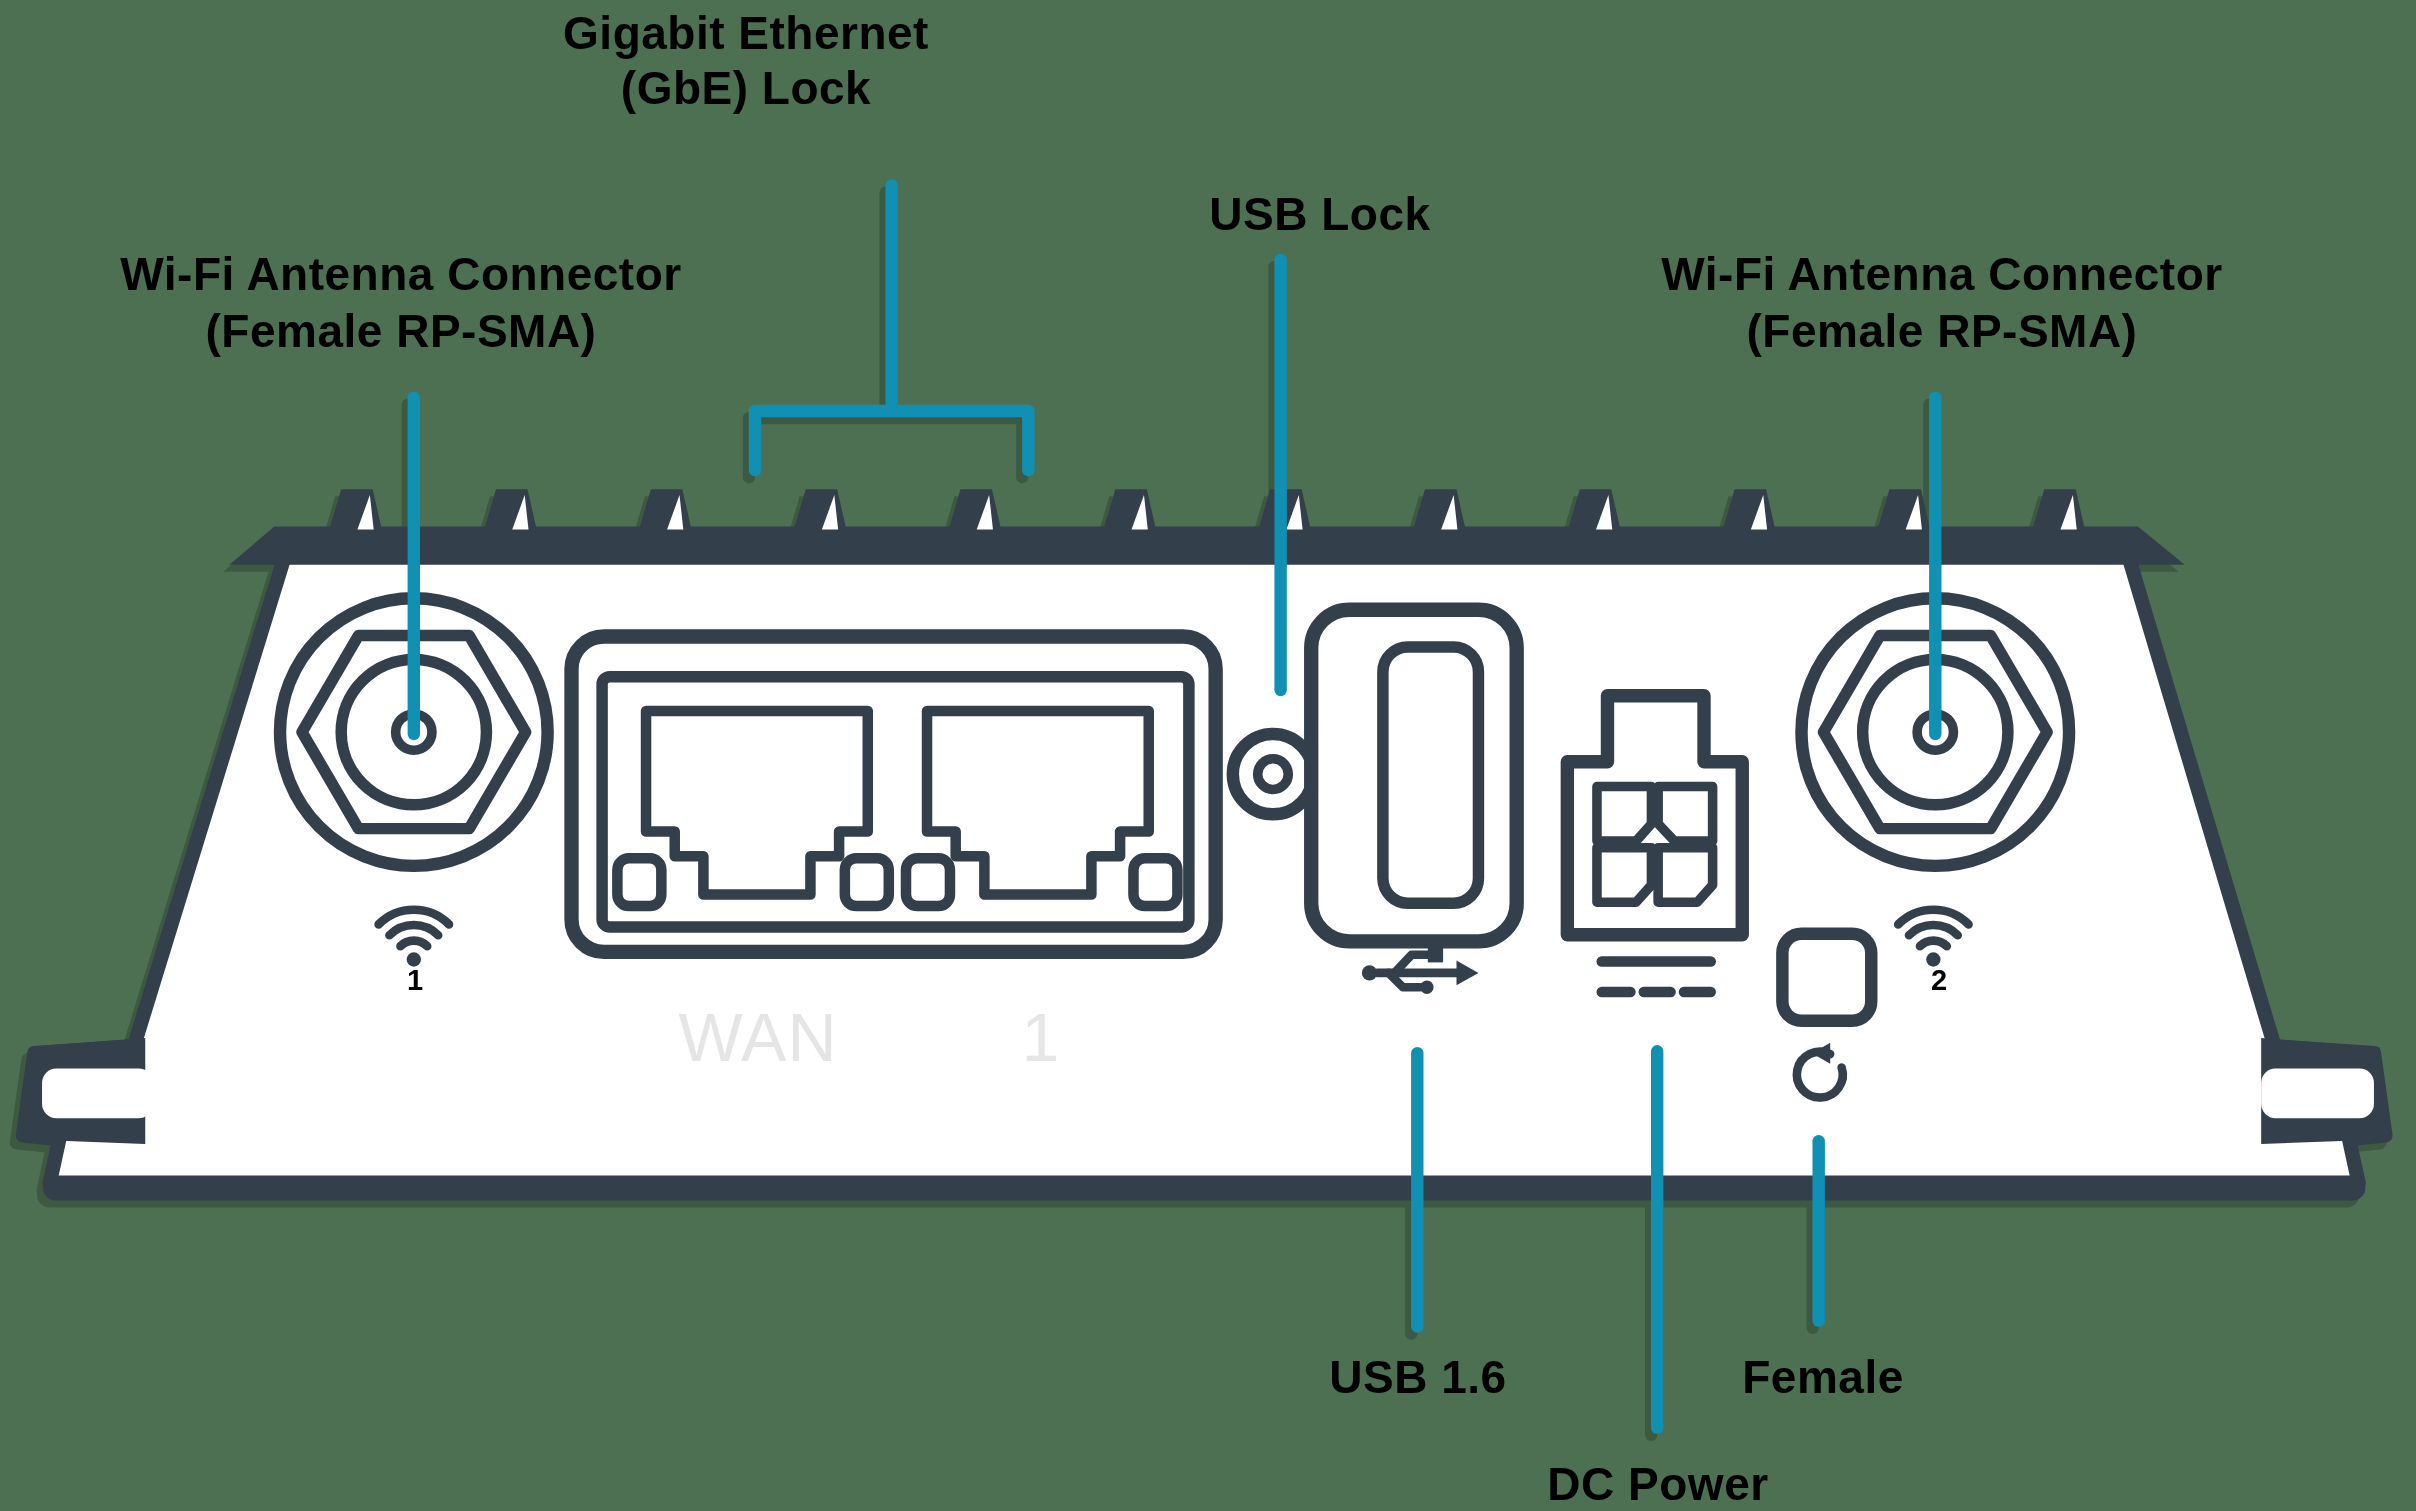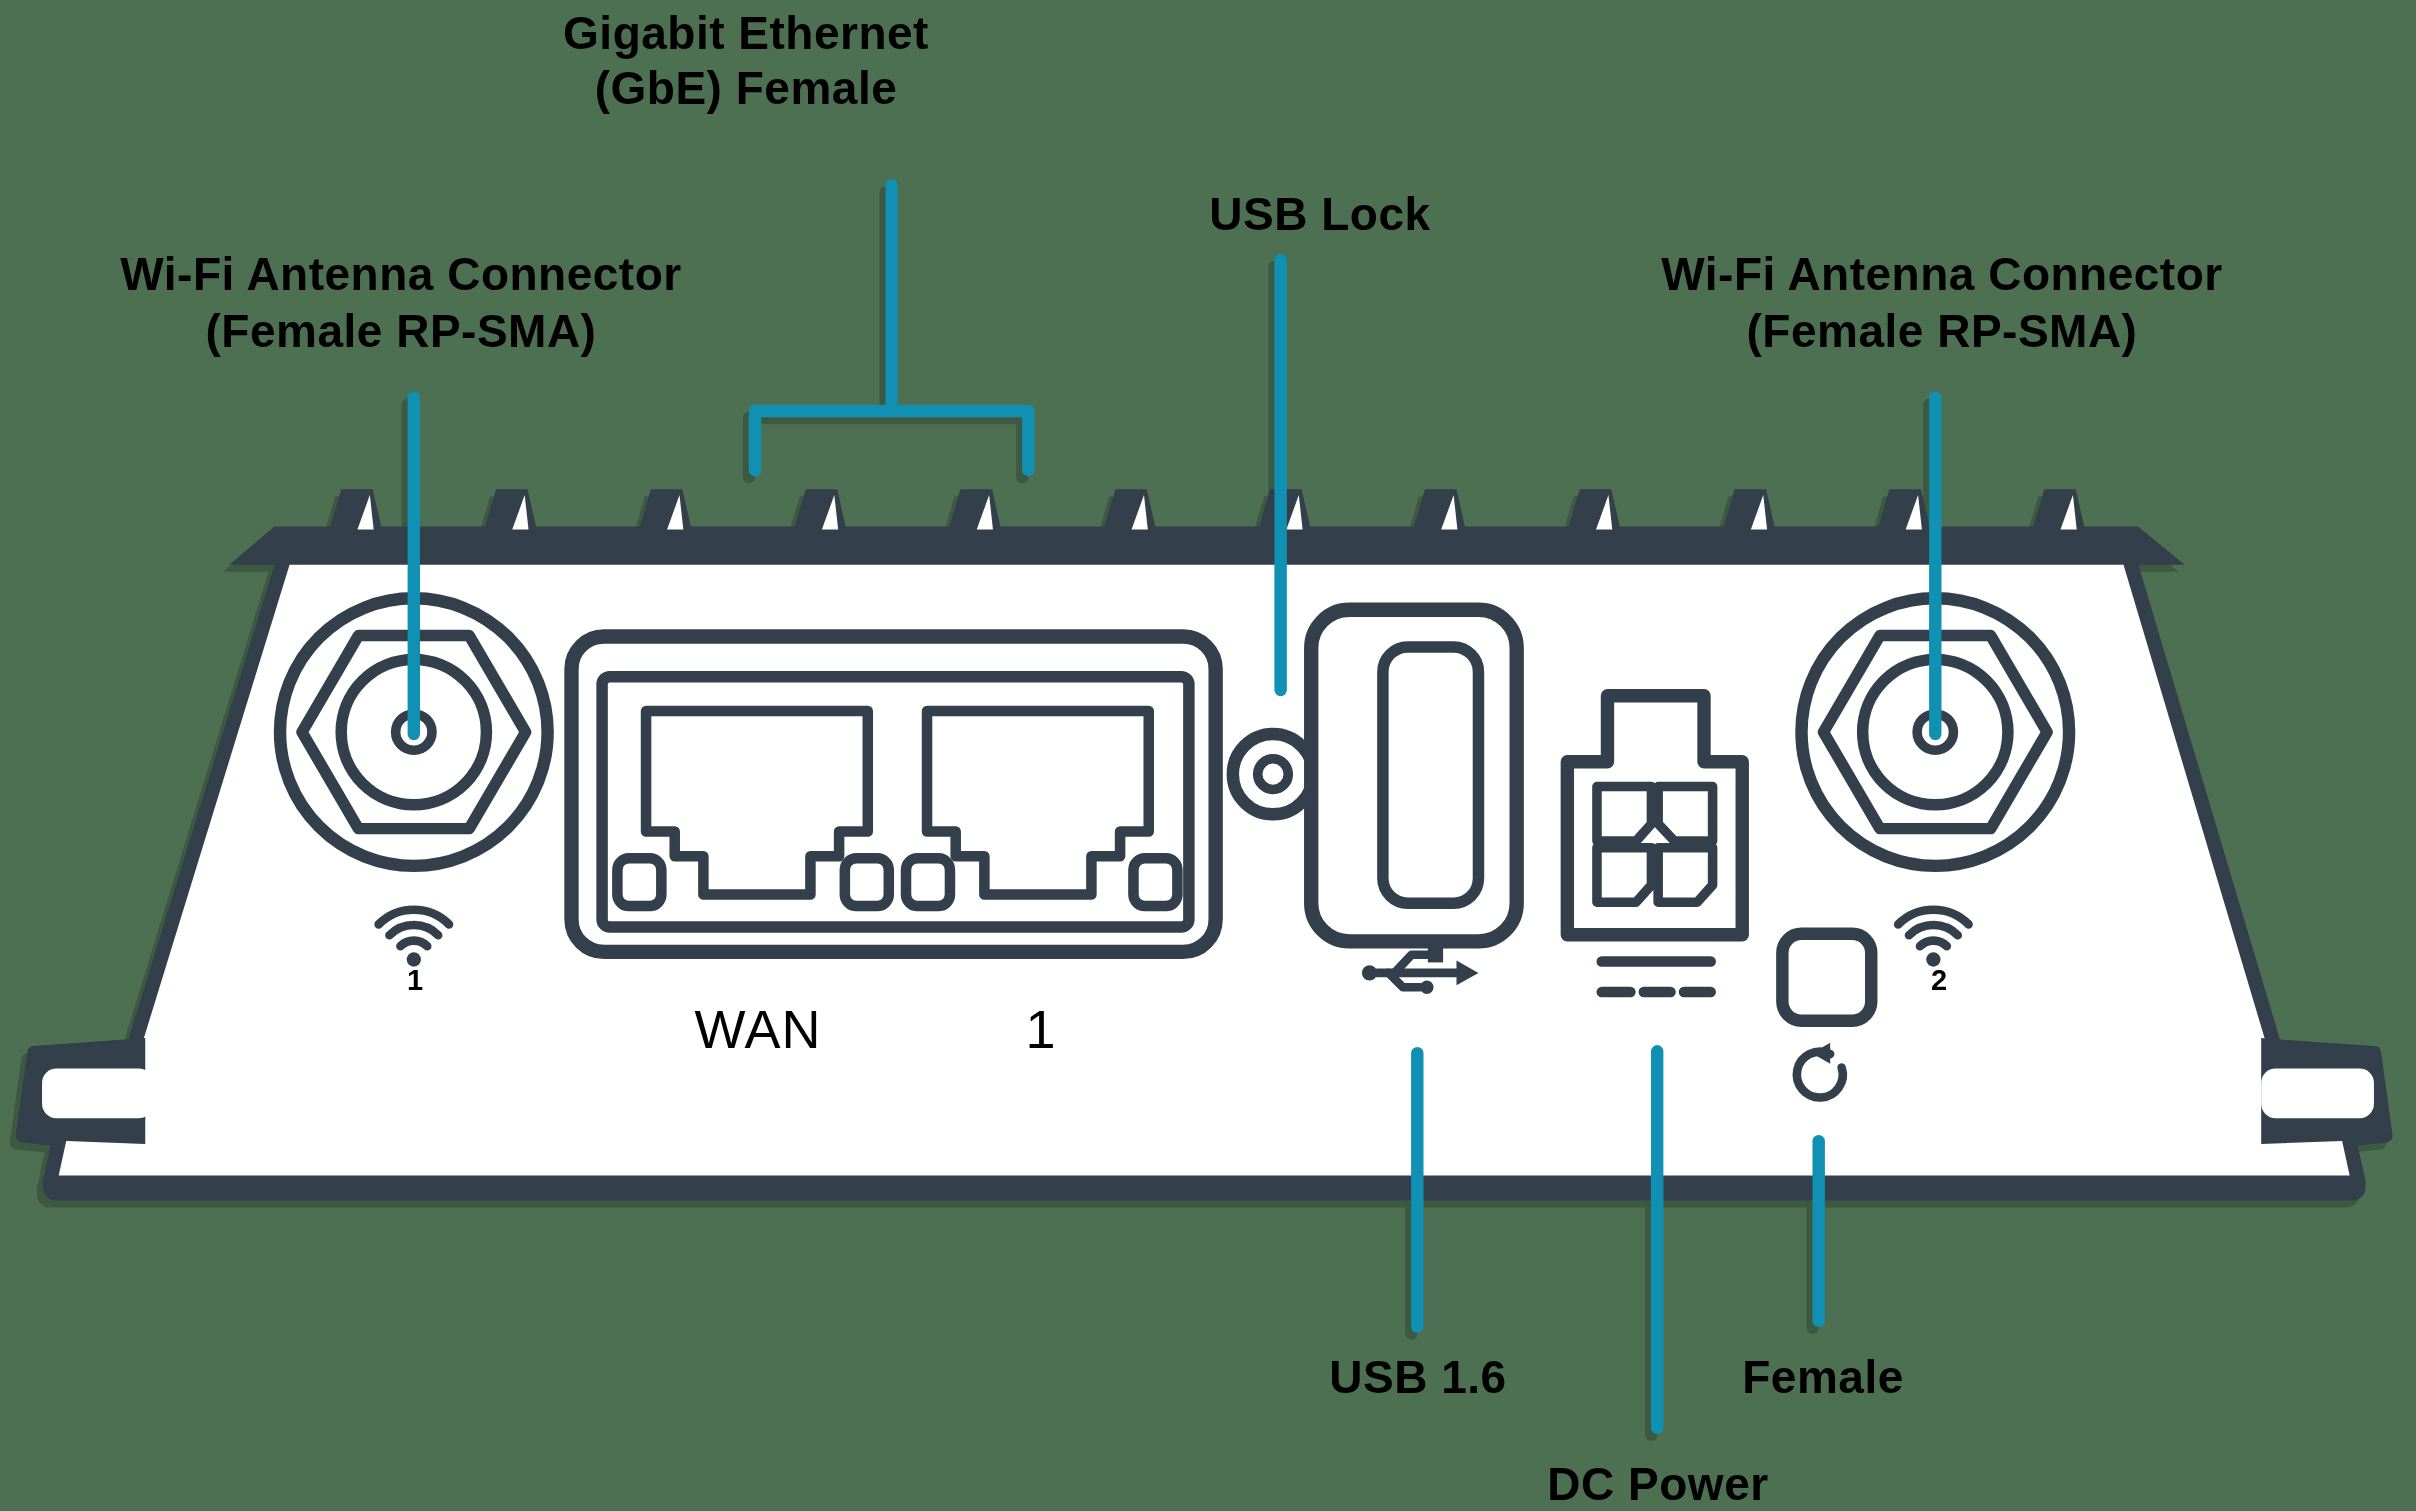--- a/index.html
+++ b/index.html
@@ -3,21 +3,21 @@
 <meta charset="utf-8">
 <style>
   html,body{margin:0;padding:0;background:#4d7053;}
   #stage{position:relative;width:2416px;height:1511px;background:#4d7053;overflow:hidden;
          font-family:"Liberation Sans", sans-serif;}
   #device-svg{position:absolute;left:0;top:0;
          filter:drop-shadow(-5.7px 7.6px 0 rgba(0,0,0,0.20));}
   .lbl{position:absolute;transform:translateX(-50%);white-space:nowrap;text-align:center;
        color:#000000;font-weight:700;font-size:46px;letter-spacing:0.5px;}
   .lbl.small{font-size:29px;letter-spacing:0;}
-  .lbl.port{font-weight:400;font-size:54px;letter-spacing:1px;color:#000000;}
+  .lbl.port{font-weight:400;font-size:68px;letter-spacing:1px;color:#e5e5e5;}
   .stroke{fill:none;stroke:#333f4a;stroke-linejoin:round;stroke-linecap:round;}
   .fillw{fill:#ffffff;}
   .filld{fill:#333f4a;stroke:none;}
   .teal{fill:none;stroke:#1090b3;stroke-width:13;stroke-linecap:round;stroke-linejoin:round;}
 </style>
 </head>
 <body>
 
 <div id="stage">
 
@@ -165,21 +165,21 @@
       <path class="teal" d="M 1340,272 L 1340,722"></path>
       <path class="teal" d="M 933,194 L 933,424"></path>
       <path class="teal" d="M 790,492 L 790,430 L 1076,430 L 1076,492"></path>
       <path class="teal" d="M 1483,1102 L 1483,1388"></path>
       <path class="teal" d="M 1734,1100 L 1734,1494"></path>
       <path class="teal" d="M 1903,1194 L 1903,1382"></path>
     </g>
   </svg>
 
   <div class="lbl" style="left:746px;top:5.7px;">Gigabit Ethernet</div>
-  <div class="lbl" style="left:746px;top:61px;">(GbE) Female</div>
+  <div class="lbl" style="left:746px;top:61px;">(GbE) Lock</div>
 
   <div class="lbl" style="left:401px;top:247px;">Wi-Fi Antenna Connector</div>
   <div class="lbl" style="left:401px;top:304px;">(Female RP-SMA)</div>
 
   <div class="lbl" style="left:1284px;top:187px;margin-left:36px;">USB Lock</div>
 
   <div class="lbl" style="left:1942px;top:247px;">Wi-Fi Antenna Connector</div>
   <div class="lbl" style="left:1942px;top:304px;">(Female RP-SMA)</div>
 
   <div class="lbl port" style="left:758px;top:998px;">WAN</div>

